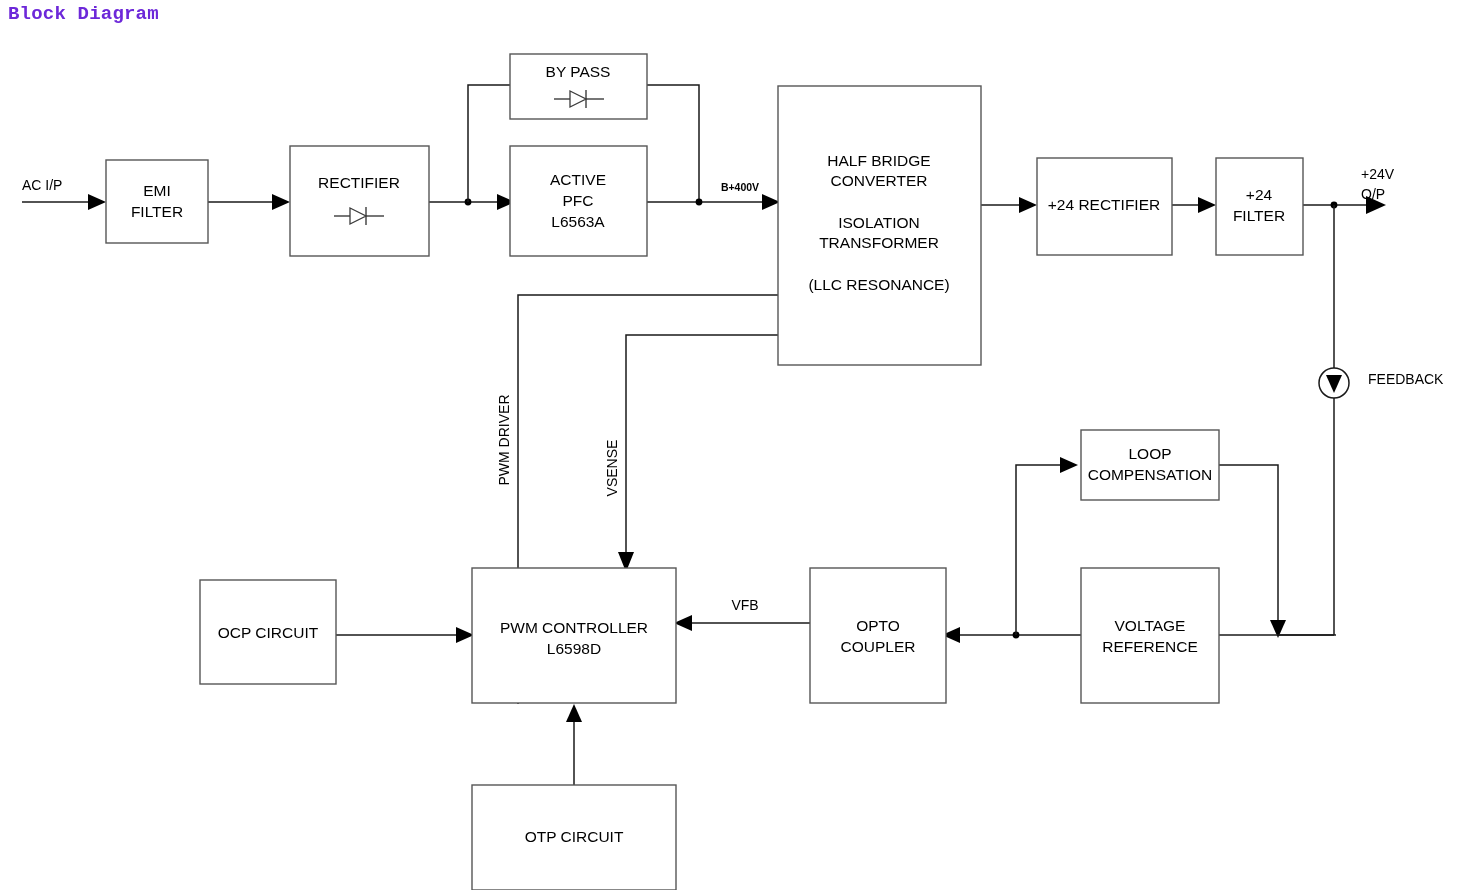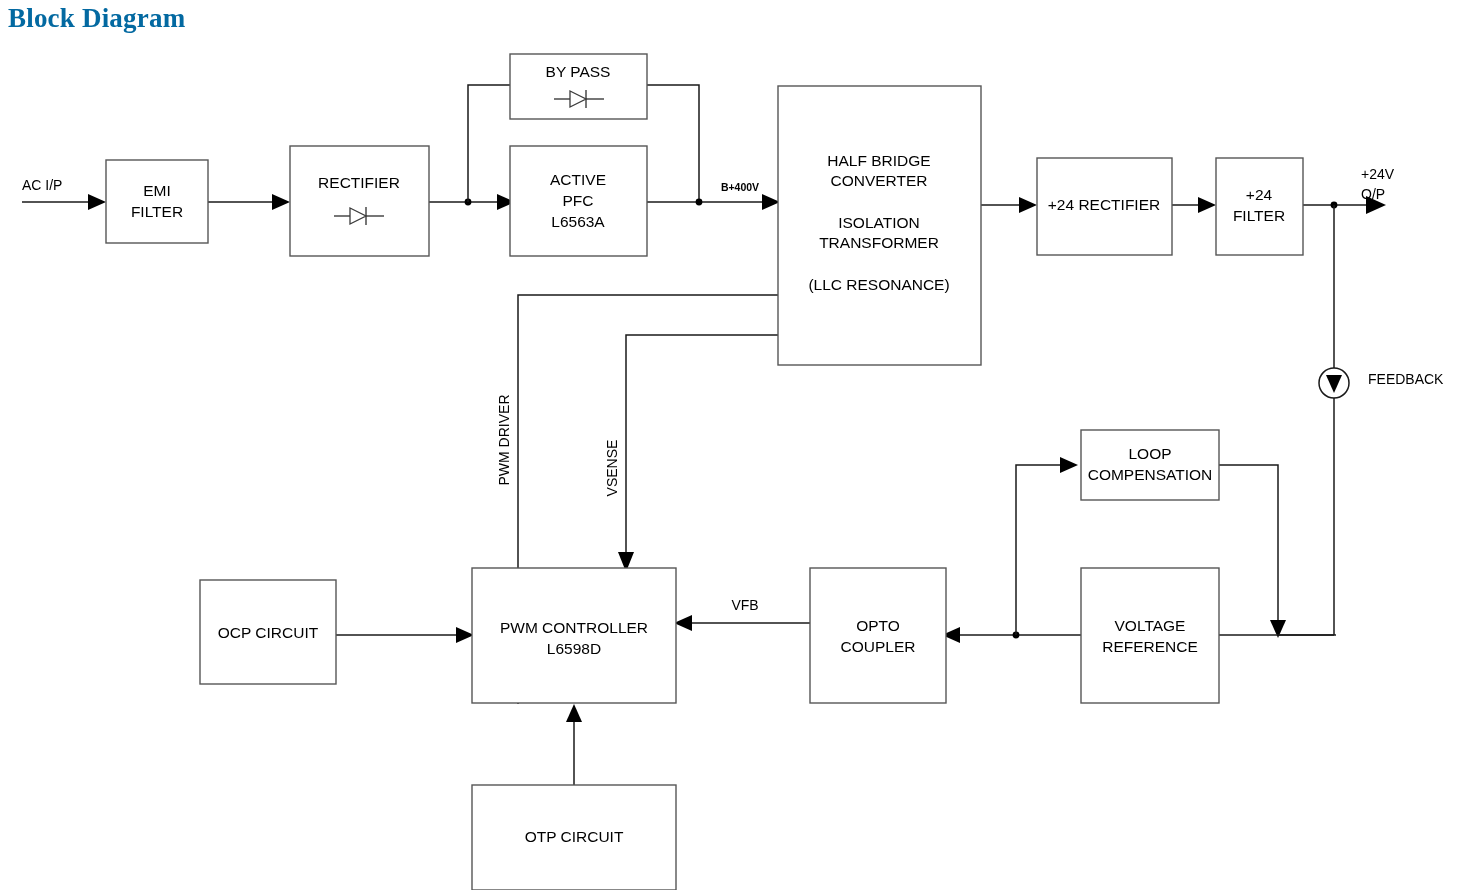--- a/index.html
+++ b/index.html
@@ -12,25 +12,25 @@
     width: 1483px;
     height: 890px;
     font-family: "Liberation Sans", sans-serif;
     overflow: hidden;
     position: relative;
   }
   #page-title {
     position: absolute;
     left: 8px;
     top: 3px;
-    font-size: 27px;
+    font-size: 19px;
     font-weight: bold;
-    color: #0369a1;
+    color: #6d28d9;
     letter-spacing: 0.2px;
-    font-family: Liberation Serif, serif;
+    font-family: Liberation Mono, monospace;
   }
   #diagram-canvas {
     position: absolute;
     left: 0;
     top: 0;
     width: 1483px;
     height: 890px;
   }
   .blk-rect {
     fill: #ffffff;

